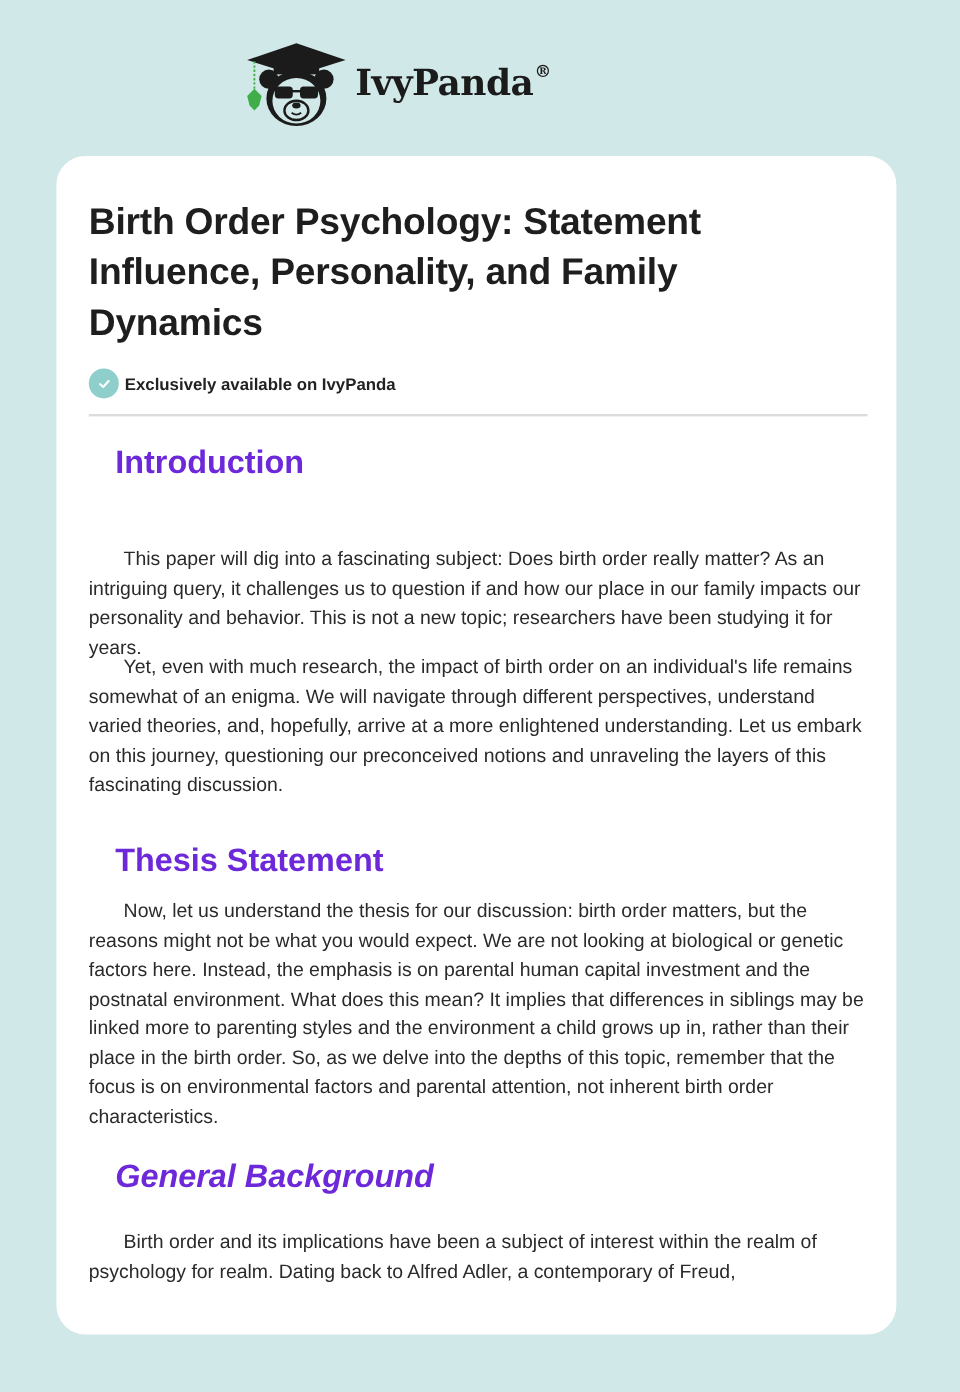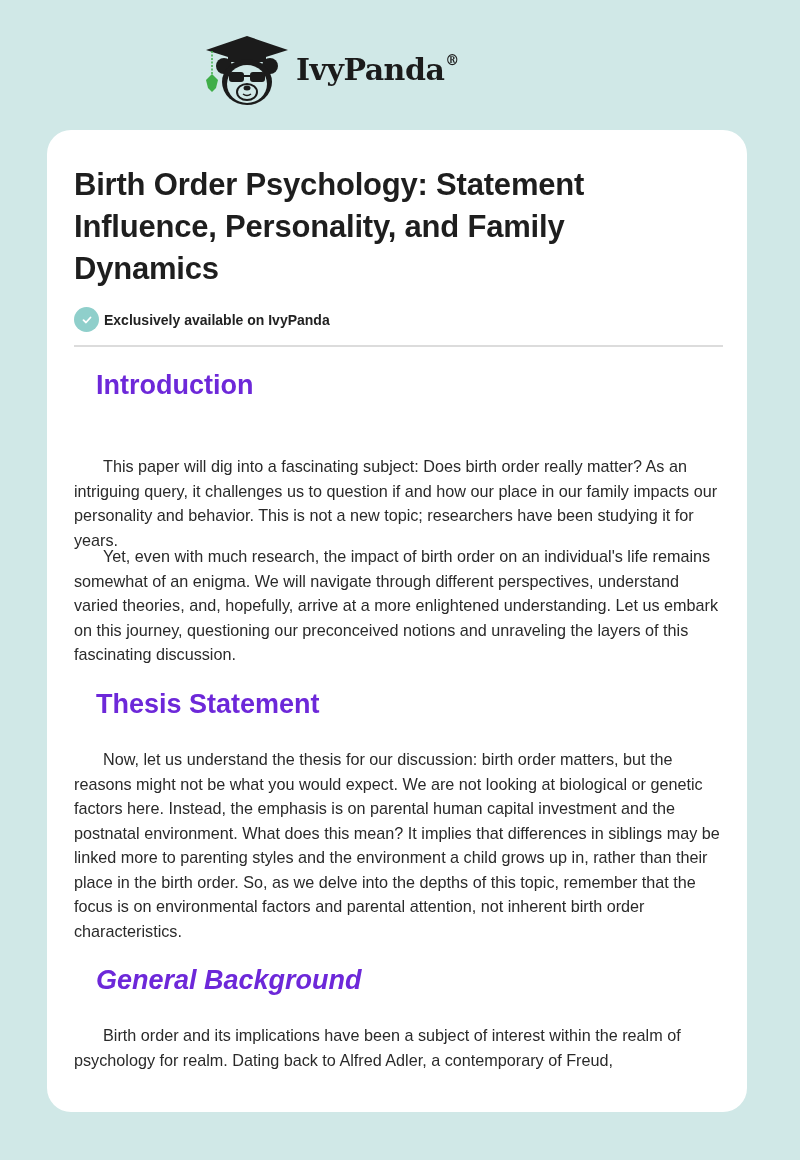--- a/index.html
+++ b/index.html
@@ -162,19 +162,19 @@
       </span>
       <span class="badge-text">Exclusively available on IvyPanda</span>
     </div>
 
     <div class="divider"></div>
 
     <h2 class="section-heading" style="top:238px;">Introduction</h2>
     <p class="para" style="top:296px;margin-top:28px;">This paper will dig into a fascinating subject: Does birth order really matter? As an intriguing query, it challenges us to question if and how our place in our family impacts our personality and behavior. This is not a new topic; researchers have been studying it for years.</p>
     <p class="para" style="top:414px;">Yet, even with much research, the impact of birth order on an individual's life remains somewhat of an enigma. We will navigate through different perspectives, understand varied theories, and, hopefully, arrive at a more enlightened understanding. Let us embark on this journey, questioning our preconceived notions and unraveling the layers of this fascinating discussion.</p>
 
-    <h2 class="section-heading" style="top:557px;">Thesis Statement</h2>
+    <h2 class="section-heading" style="top:570px;">Thesis Statement</h2>
     <p class="para" style="top:617px;">Now, let us understand the thesis for our discussion: birth order matters, but the reasons might not be what you would expect. We are not looking at biological or genetic factors here. Instead, the emphasis is on parental human capital investment and the postnatal environment. What does this mean? It implies that differences in siblings may be linked more to parenting styles and the environment a child grows up in, rather than their place in the birth order. So, as we delve into the depths of this topic, remember that the focus is on environmental factors and parental attention, not inherent birth order characteristics.</p>
 
     <h2 class="section-heading" style="top:833px;font-style:italic;">General Background</h2>
     <p class="para" style="top:893px;">Birth order and its implications have been a subject of interest within the realm of psychology for realm. Dating back to Alfred Adler, a contemporary of Freud,</p>
   </div>
 </div>
 
 </body></html>

